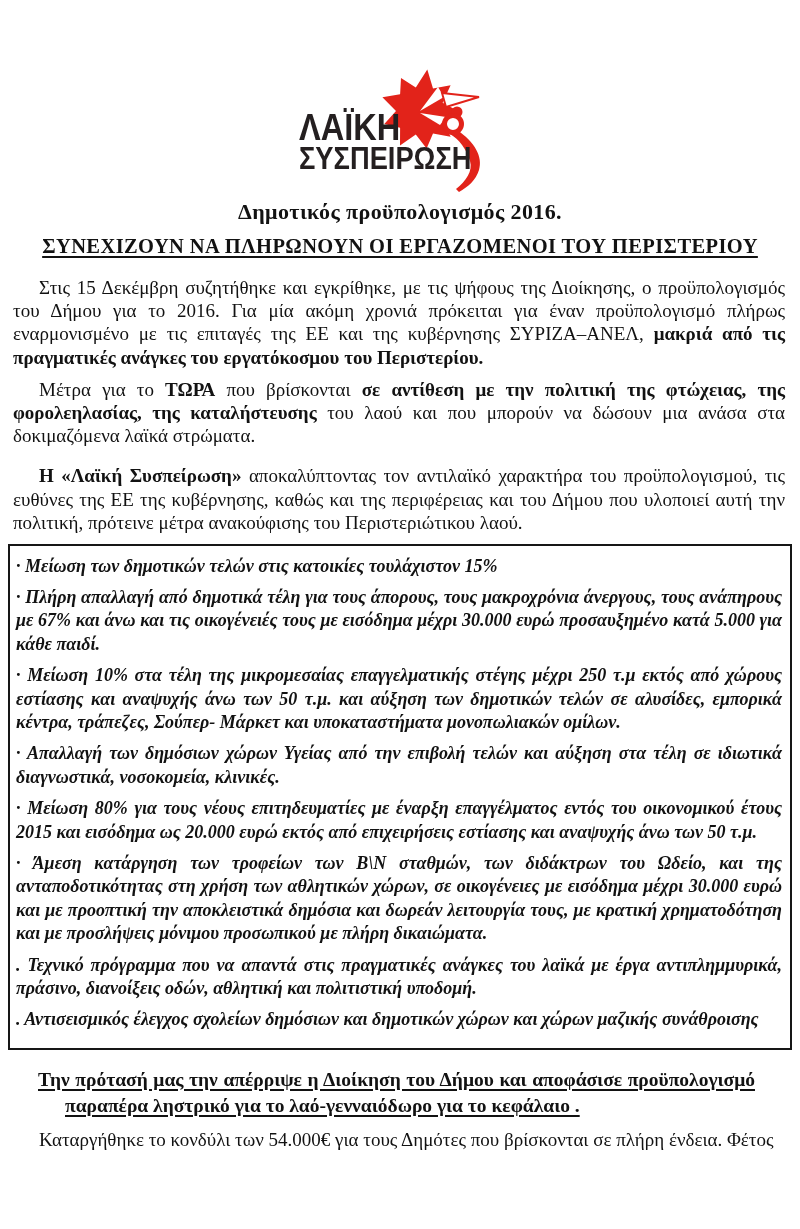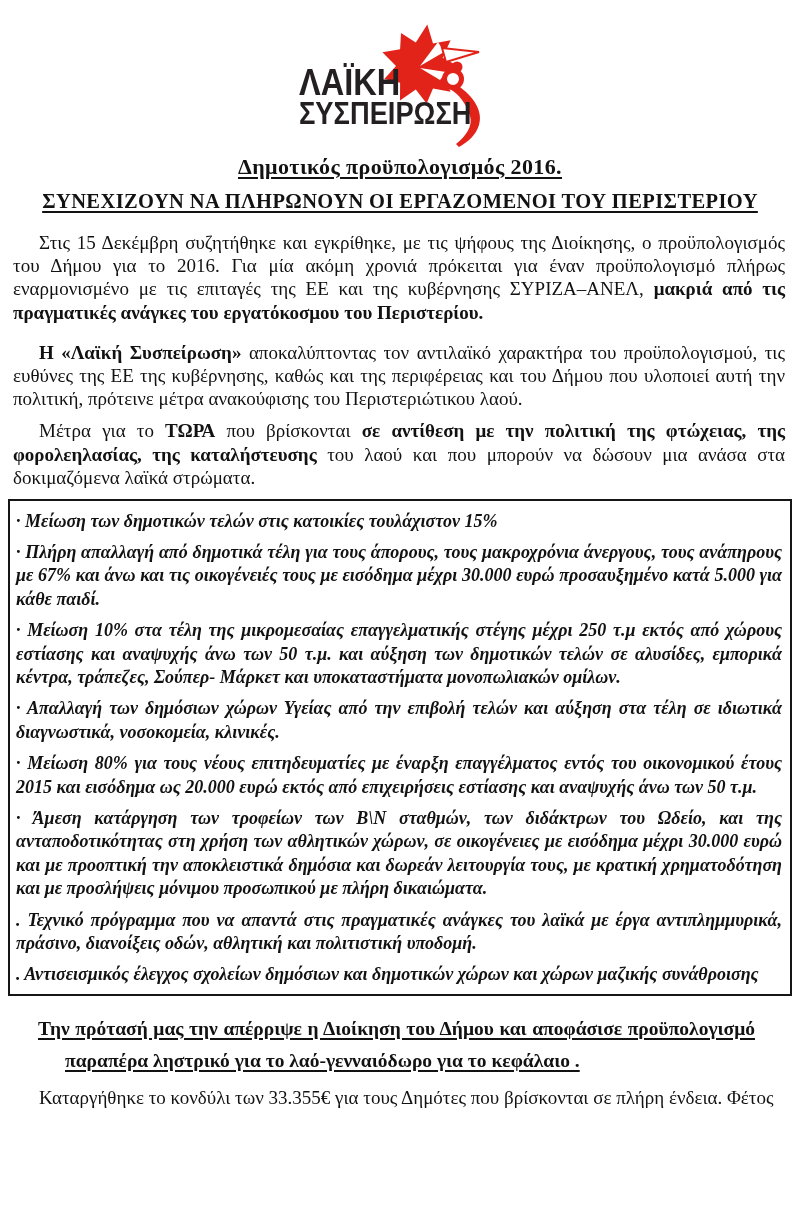--- a/index.html
+++ b/index.html
@@ -4,37 +4,37 @@
 <style>
   html, body { margin:0; padding:0; }
   body {
     width:800px; height:1229px; overflow:hidden;
     background:#ffffff; color:#121212;
     font-family:"Liberation Serif", serif;
   }
   .page { position:relative; width:800px; height:1229px; }
 
   
-  .logo-wrap { position:relative; height:150px; }
+  .logo-wrap { position:relative; height:150px;margin-top:45px; }
   .logo-text {
     position:absolute; left:299px; top:66px;
     font-family:"Liberation Sans", sans-serif;
     font-weight:bold; color:#241f20; line-height:0.92;
     transform:scaleX(0.88); transform-origin:left top;
     white-space:nowrap;
   }
   .logo-line1 { font-size:37px; letter-spacing:0px; display:block; }
   .logo-line2 { font-size:31px; letter-spacing:0px; display:block; }
   .carnation { position:absolute; left:380px; top:22px; }
 
   
   .doc-title {
     margin:4px 0 0; text-align:center;
     font-size:22px; font-weight:bold; letter-spacing:0.4px;
-    text-decoration:underline; text-decoration-thickness:2px; text-underline-offset:3px;
+    text-decoration-thickness:2px; text-underline-offset:3px;
   }
   .doc-headline {
     margin:10px 0 0; text-align:center;
     font-size:20.5px; font-weight:bold; letter-spacing:0.4px;
     text-decoration:underline; text-decoration-thickness:2px; text-underline-offset:3px;
   }
 
   
   .para {
     margin:17px 15px 0 13px;
@@ -42,32 +42,32 @@
     text-align:justify; text-indent:26px;
   }
   .para.first { margin-top:18px; }
   .para.tight { margin-top:9px; }
   .b { font-weight:bold; }
 
   
   .measures-box {
     margin:10px 8px 0 8px;
     border:2px solid #161616;
-    padding:0 8px 7px 6px;
+    padding:0 8px 16px 6px;
   }
   .measure {
     margin:8.5px 0 0;
     font-size:18px; font-weight:bold; font-style:italic;
     line-height:23.2px; text-align:justify;
   }
 
   
   .rejection {
     margin:17px 45px 0 65px; text-indent:-27px;
-    font-size:19.5px; font-weight:bold; line-height:32px;
+    font-size:19.5px; font-weight:bold; line-height:26px;
     text-align:justify;
     text-decoration:underline; text-decoration-thickness:2px; text-underline-offset:3px;
   }
   .para.after-box { margin-top:11px; }
 </style>
 </head>
 <body>
 
 <div class="page">
 
@@ -85,33 +85,33 @@
       <span class="logo-line1">ΛΑΪΚΗ</span>
       <span class="logo-line2">ΣΥΣΠΕΙΡΩΣΗ</span>
     </div>
   </div>
 
   <h1 class="doc-title">Δημοτικός προϋπολογισμός 2016.</h1>
   <h2 class="doc-headline">ΣΥΝΕΧΙΖΟΥΝ ΝΑ ΠΛΗΡΩΝΟΥΝ ΟΙ ΕΡΓΑΖΟΜΕΝΟΙ ΤΟΥ ΠΕΡΙΣΤΕΡΙΟΥ</h2>
 
   <p class="para first"><span>Στις 15 Δεκέμβρη συζητήθηκε και εγκρίθηκε, με τις ψήφους της Διοίκησης, ο προϋπολογισμός του Δήμου για το 2016. Για μία ακόμη χρονιά πρόκειται για έναν προϋπολογισμό πλήρως εναρμονισμένο με τις επιταγές της ΕΕ και της κυβέρνησης ΣΥΡΙΖΑ–ΑΝΕΛ, </span><span class="b">μακριά από τις πραγματικές ανάγκες του εργατόκοσμου του Περιστερίου.</span></p>
 
+  <p class="para tight"><span>Μέτρα για το </span><span class="b">ΤΩΡΑ</span><span> που βρίσκονται </span><span class="b">σε αντίθεση με την πολιτική της φτώχειας, της φορολεηλασίας, της καταλήστευσης</span><span> του λαού και που μπορούν να δώσουν μια ανάσα στα δοκιμαζόμενα λαϊκά στρώματα.</span></p>
+
   <p class="para"><span class="b">Η «Λαϊκή Συσπείρωση»</span><span> αποκαλύπτοντας τον αντιλαϊκό χαρακτήρα του προϋπολογισμού, τις ευθύνες της ΕΕ της κυβέρνησης, καθώς και της περιφέρειας και του Δήμου που υλοποιεί αυτή την πολιτική, πρότεινε μέτρα ανακούφισης του Περιστεριώτικου λαού.</span></p>
-
-  <p class="para tight"><span>Μέτρα για το </span><span class="b">ΤΩΡΑ</span><span> που βρίσκονται </span><span class="b">σε αντίθεση με την πολιτική της φτώχειας, της φορολεηλασίας, της καταλήστευσης</span><span> του λαού και που μπορούν να δώσουν μια ανάσα στα δοκιμαζόμενα λαϊκά στρώματα.</span></p>
 
   <div class="measures-box">
     <p class="measure">· Μείωση των δημοτικών τελών στις κατοικίες τουλάχιστον 15%</p>
     <p class="measure">· Πλήρη απαλλαγή από δημοτικά τέλη για τους άπορους, τους μακροχρόνια άνεργους, τους ανάπηρους με 67% και άνω και τις οικογένειές τους με εισόδημα μέχρι 30.000 ευρώ προσαυξημένο κατά 5.000 για κάθε παιδί.</p>
     <p class="measure">· Μείωση 10% στα τέλη της μικρομεσαίας επαγγελματικής στέγης μέχρι 250 τ.μ εκτός από χώρους εστίασης και αναψυχής άνω των 50 τ.μ. και αύξηση των δημοτικών τελών σε αλυσίδες, εμπορικά κέντρα, τράπεζες, Σούπερ- Μάρκετ και υποκαταστήματα μονοπωλιακών ομίλων.</p>
     <p class="measure">· Απαλλαγή των δημόσιων χώρων Υγείας από την επιβολή τελών και αύξηση στα τέλη σε ιδιωτικά διαγνωστικά, νοσοκομεία, κλινικές.</p>
     <p class="measure">· Μείωση 80% για τους νέους επιτηδευματίες με έναρξη επαγγέλματος εντός του οικονομικού έτους 2015 και εισόδημα ως 20.000 ευρώ εκτός από επιχειρήσεις εστίασης και αναψυχής άνω των 50 τ.μ.</p>
     <p class="measure">· Άμεση κατάργηση των τροφείων των Β\Ν σταθμών, των διδάκτρων του Ωδείο, και της ανταποδοτικότητας στη χρήση των αθλητικών χώρων, σε οικογένειες με εισόδημα μέχρι 30.000 ευρώ και με προοπτική την αποκλειστικά δημόσια και δωρεάν λειτουργία τους, με κρατική χρηματοδότηση και με προσλήψεις μόνιμου προσωπικού με πλήρη δικαιώματα.</p>
     <p class="measure">. Τεχνικό πρόγραμμα που να απαντά στις πραγματικές ανάγκες του λαϊκά με έργα αντιπλημμυρικά, πράσινο, διανοίξεις οδών, αθλητική και πολιτιστική υποδομή.</p>
     <p class="measure">. Αντισεισμικός έλεγχος σχολείων δημόσιων και δημοτικών χώρων και χώρων μαζικής συνάθροισης</p>
   </div>
 
   <p class="rejection">Την πρότασή μας την απέρριψε η Διοίκηση του Δήμου και αποφάσισε προϋπολογισμό παραπέρα ληστρικό για το λαό-γενναιόδωρο για το κεφάλαιο .</p>
 
 
-  <p class="para tight">Καταργήθηκε το κονδύλι των 33.355€ για τους Δημότες που βρίσκονται σε πλήρη ένδεια. Φέτος</p>
+  <p class="para tight">Καταργήθηκε το κονδύλι των 54.000€ για τους Δημότες που βρίσκονται σε πλήρη ένδεια. Φέτος</p>
 
 </div>
 
 </body></html>

